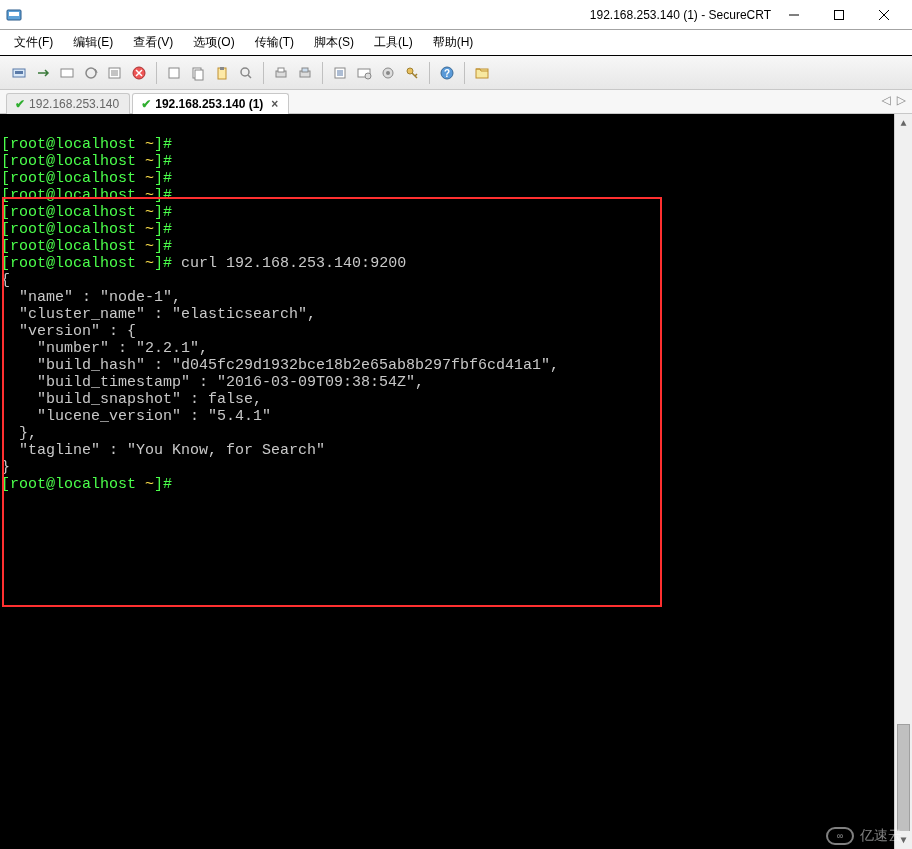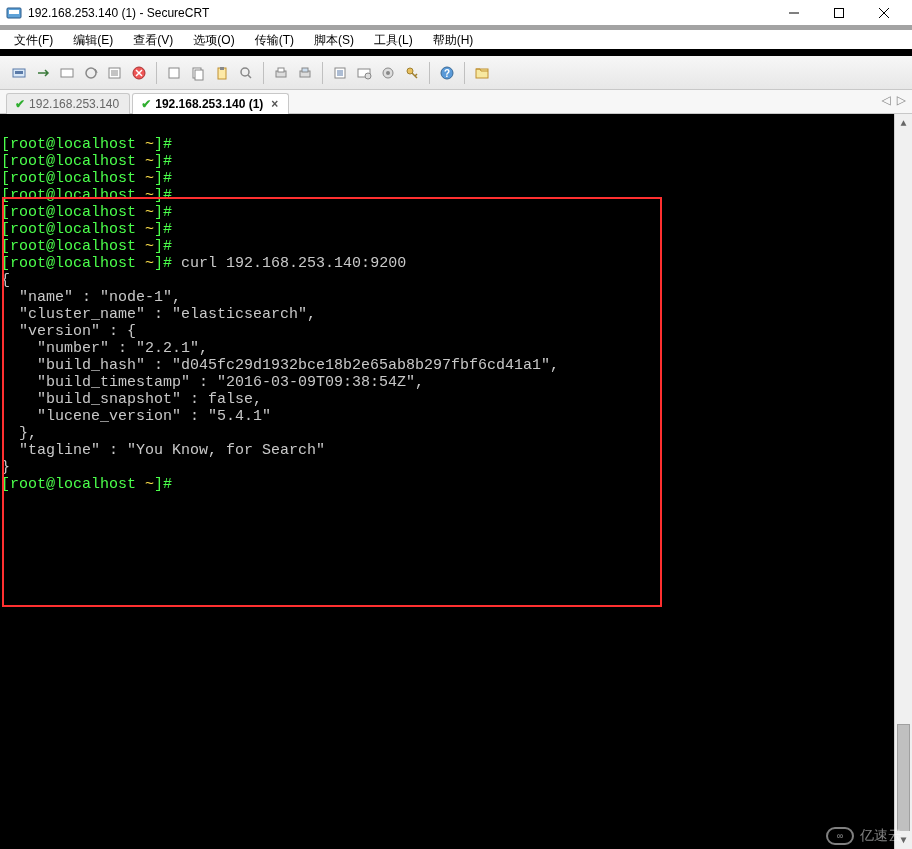--- a/index.html
+++ b/index.html
@@ -8,44 +8,45 @@
       font-size: 12px;
       background: #fff;
       width: 912px;
       height: 849px;
       overflow: hidden;
       position: relative;
     }
     .titlebar {
       height: 30px;
       background: #fff;
-      border-bottom: 5px solid #a3a3a3;
+      border-bottom: 1px solid #a3a3a3;
       display: flex;
       align-items: center;
       padding: 0 6px;
+      text-align: right;
     }
     .titlebar .app-icon {
       width: 16px; height: 16px;
       margin-right: 6px;
       display: inline-flex; align-items: center; justify-content: center;
     }
     .titlebar .title-text { flex: 1; font-size: 12px; color: #000; }
     .win-controls { display: flex; }
     .win-btn {
       width: 45px; height: 30px;
       display: flex; align-items: center; justify-content: center;
       cursor: default;
     }
     .menubar {
       height: 26px;
       display: flex;
-      align-items: flex-start;
+      align-items: center;
       padding: 0 10px;
       gap: 12px;
-      border-bottom: 7px solid #000000;
+      border-bottom: 1px solid #000000;
       background: #fff;
     }
     .menu-item { font-size: 12px; color: #000; cursor: default; padding: 2px 4px; }
     .toolbar {
       height: 34px;
       background: linear-gradient(#f7f7f7,#e7e7e7);
       border-bottom: 1px solid #c8c8c8;
       display: flex;
       align-items: center;
       padding: 0 8px;

